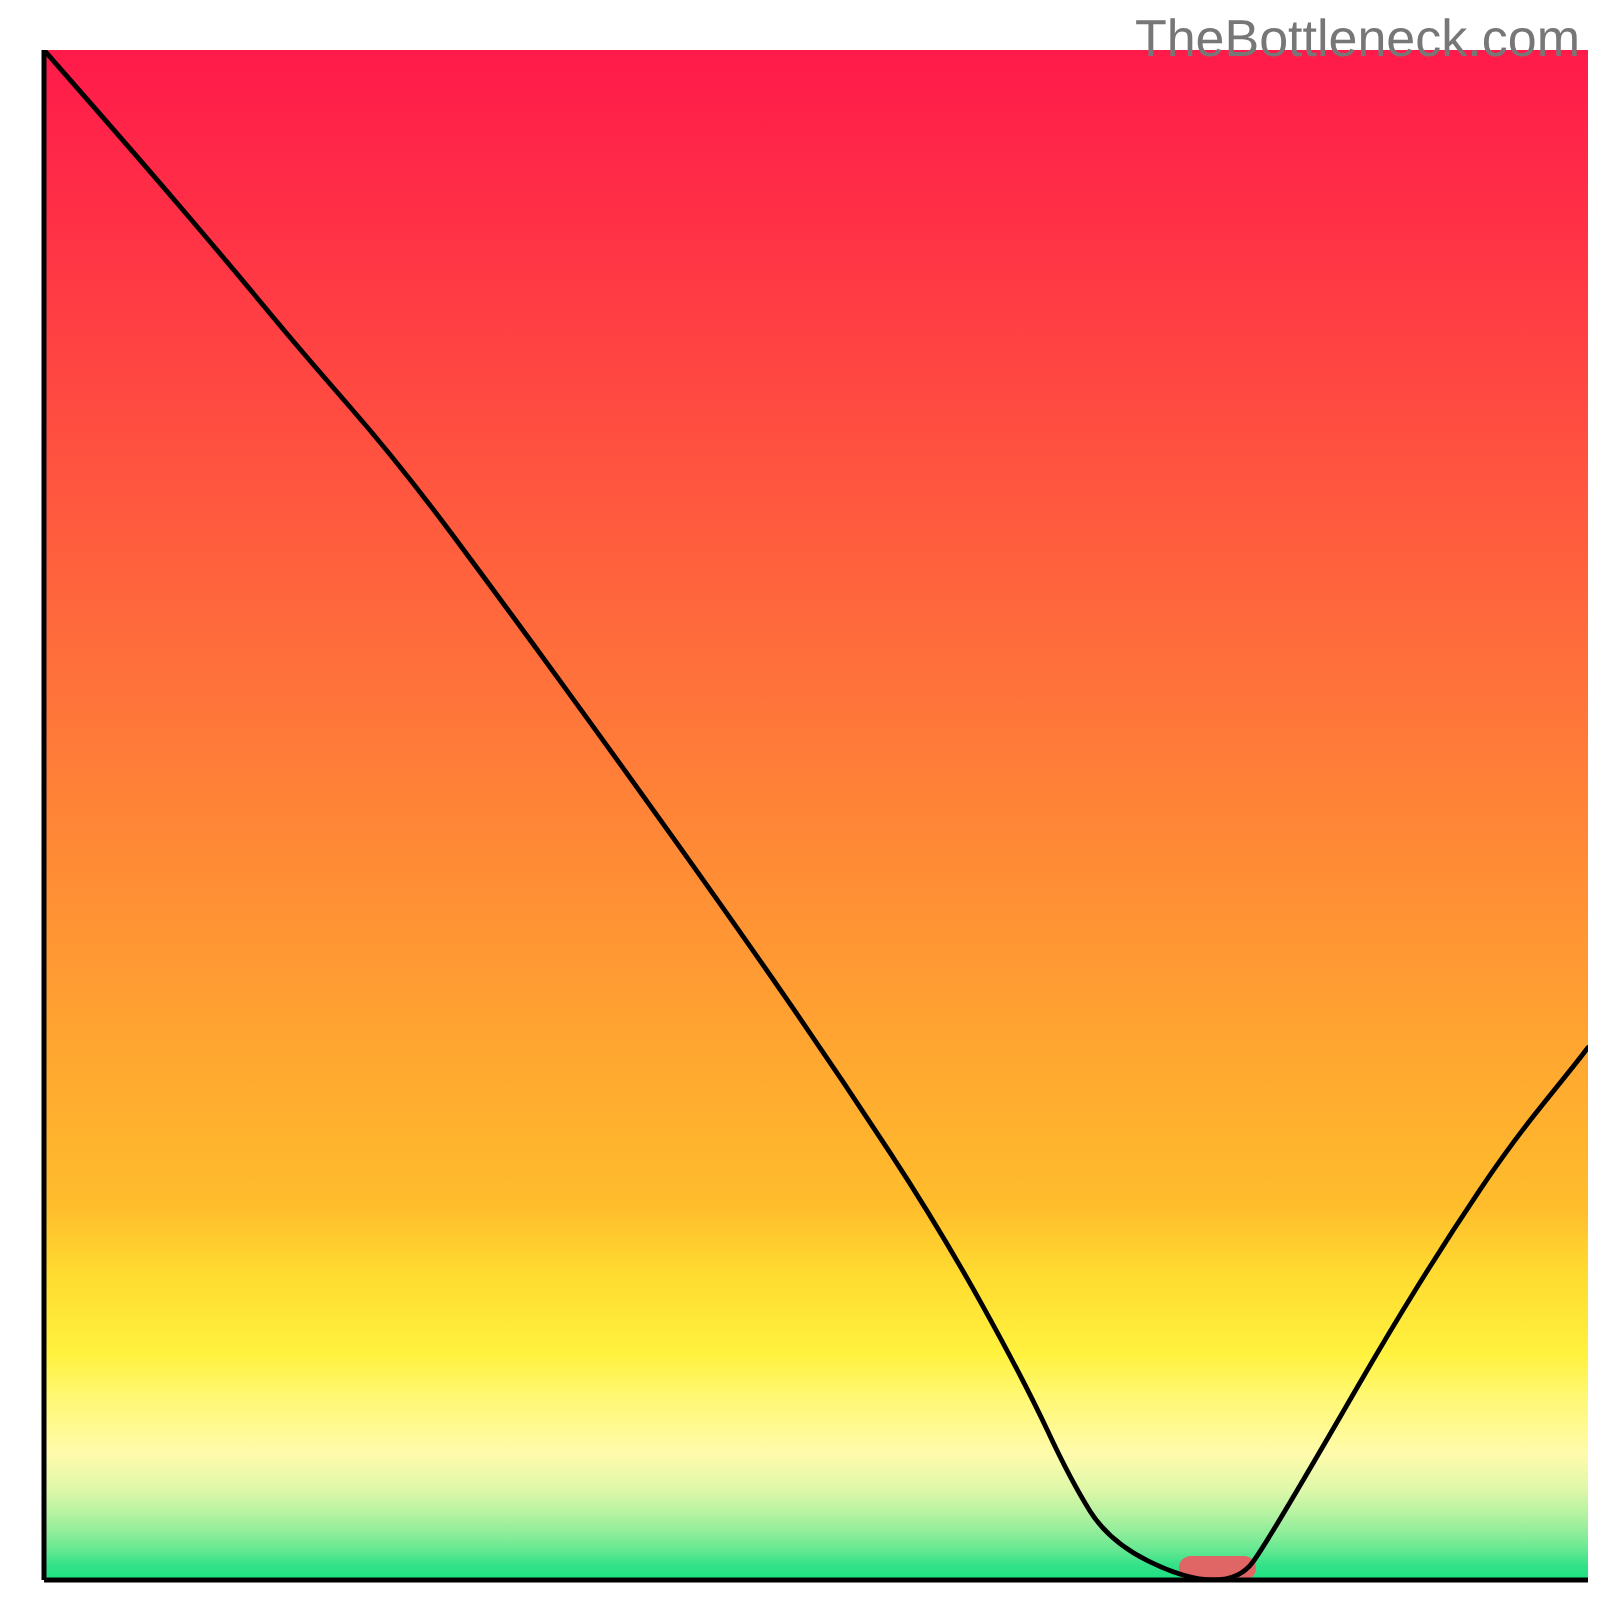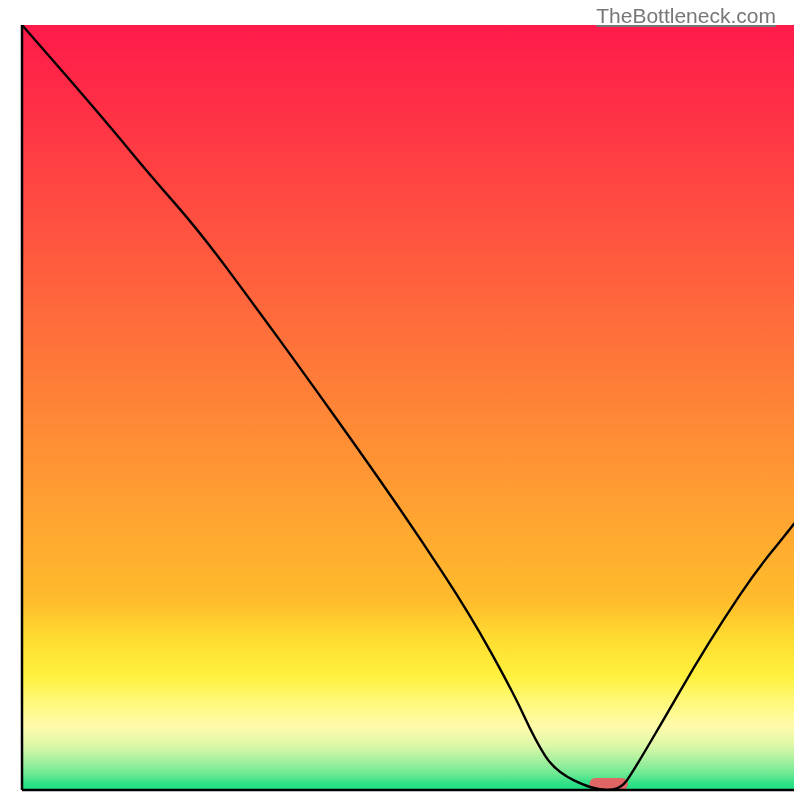--- a/index.html
+++ b/index.html
@@ -11,26 +11,25 @@
     font-family: Arial, Helvetica, sans-serif;
   }
   .container {
     position: relative;
     width: 800px;
     height: 800px;
   }
   .watermark {
     position: absolute;
     top: 4px;
-    right: 24px;
+    right: 10px;
     color: #777777;
-    font-size: 21px;
+    font-size: 26px;
     font-weight: 500;
     z-index: 10;
-    text-decoration: underline;
   }
   svg.chart {
     position: absolute;
     left: 0;
     top: 0;
   }
 </style>
 </head>
 <body>
 

